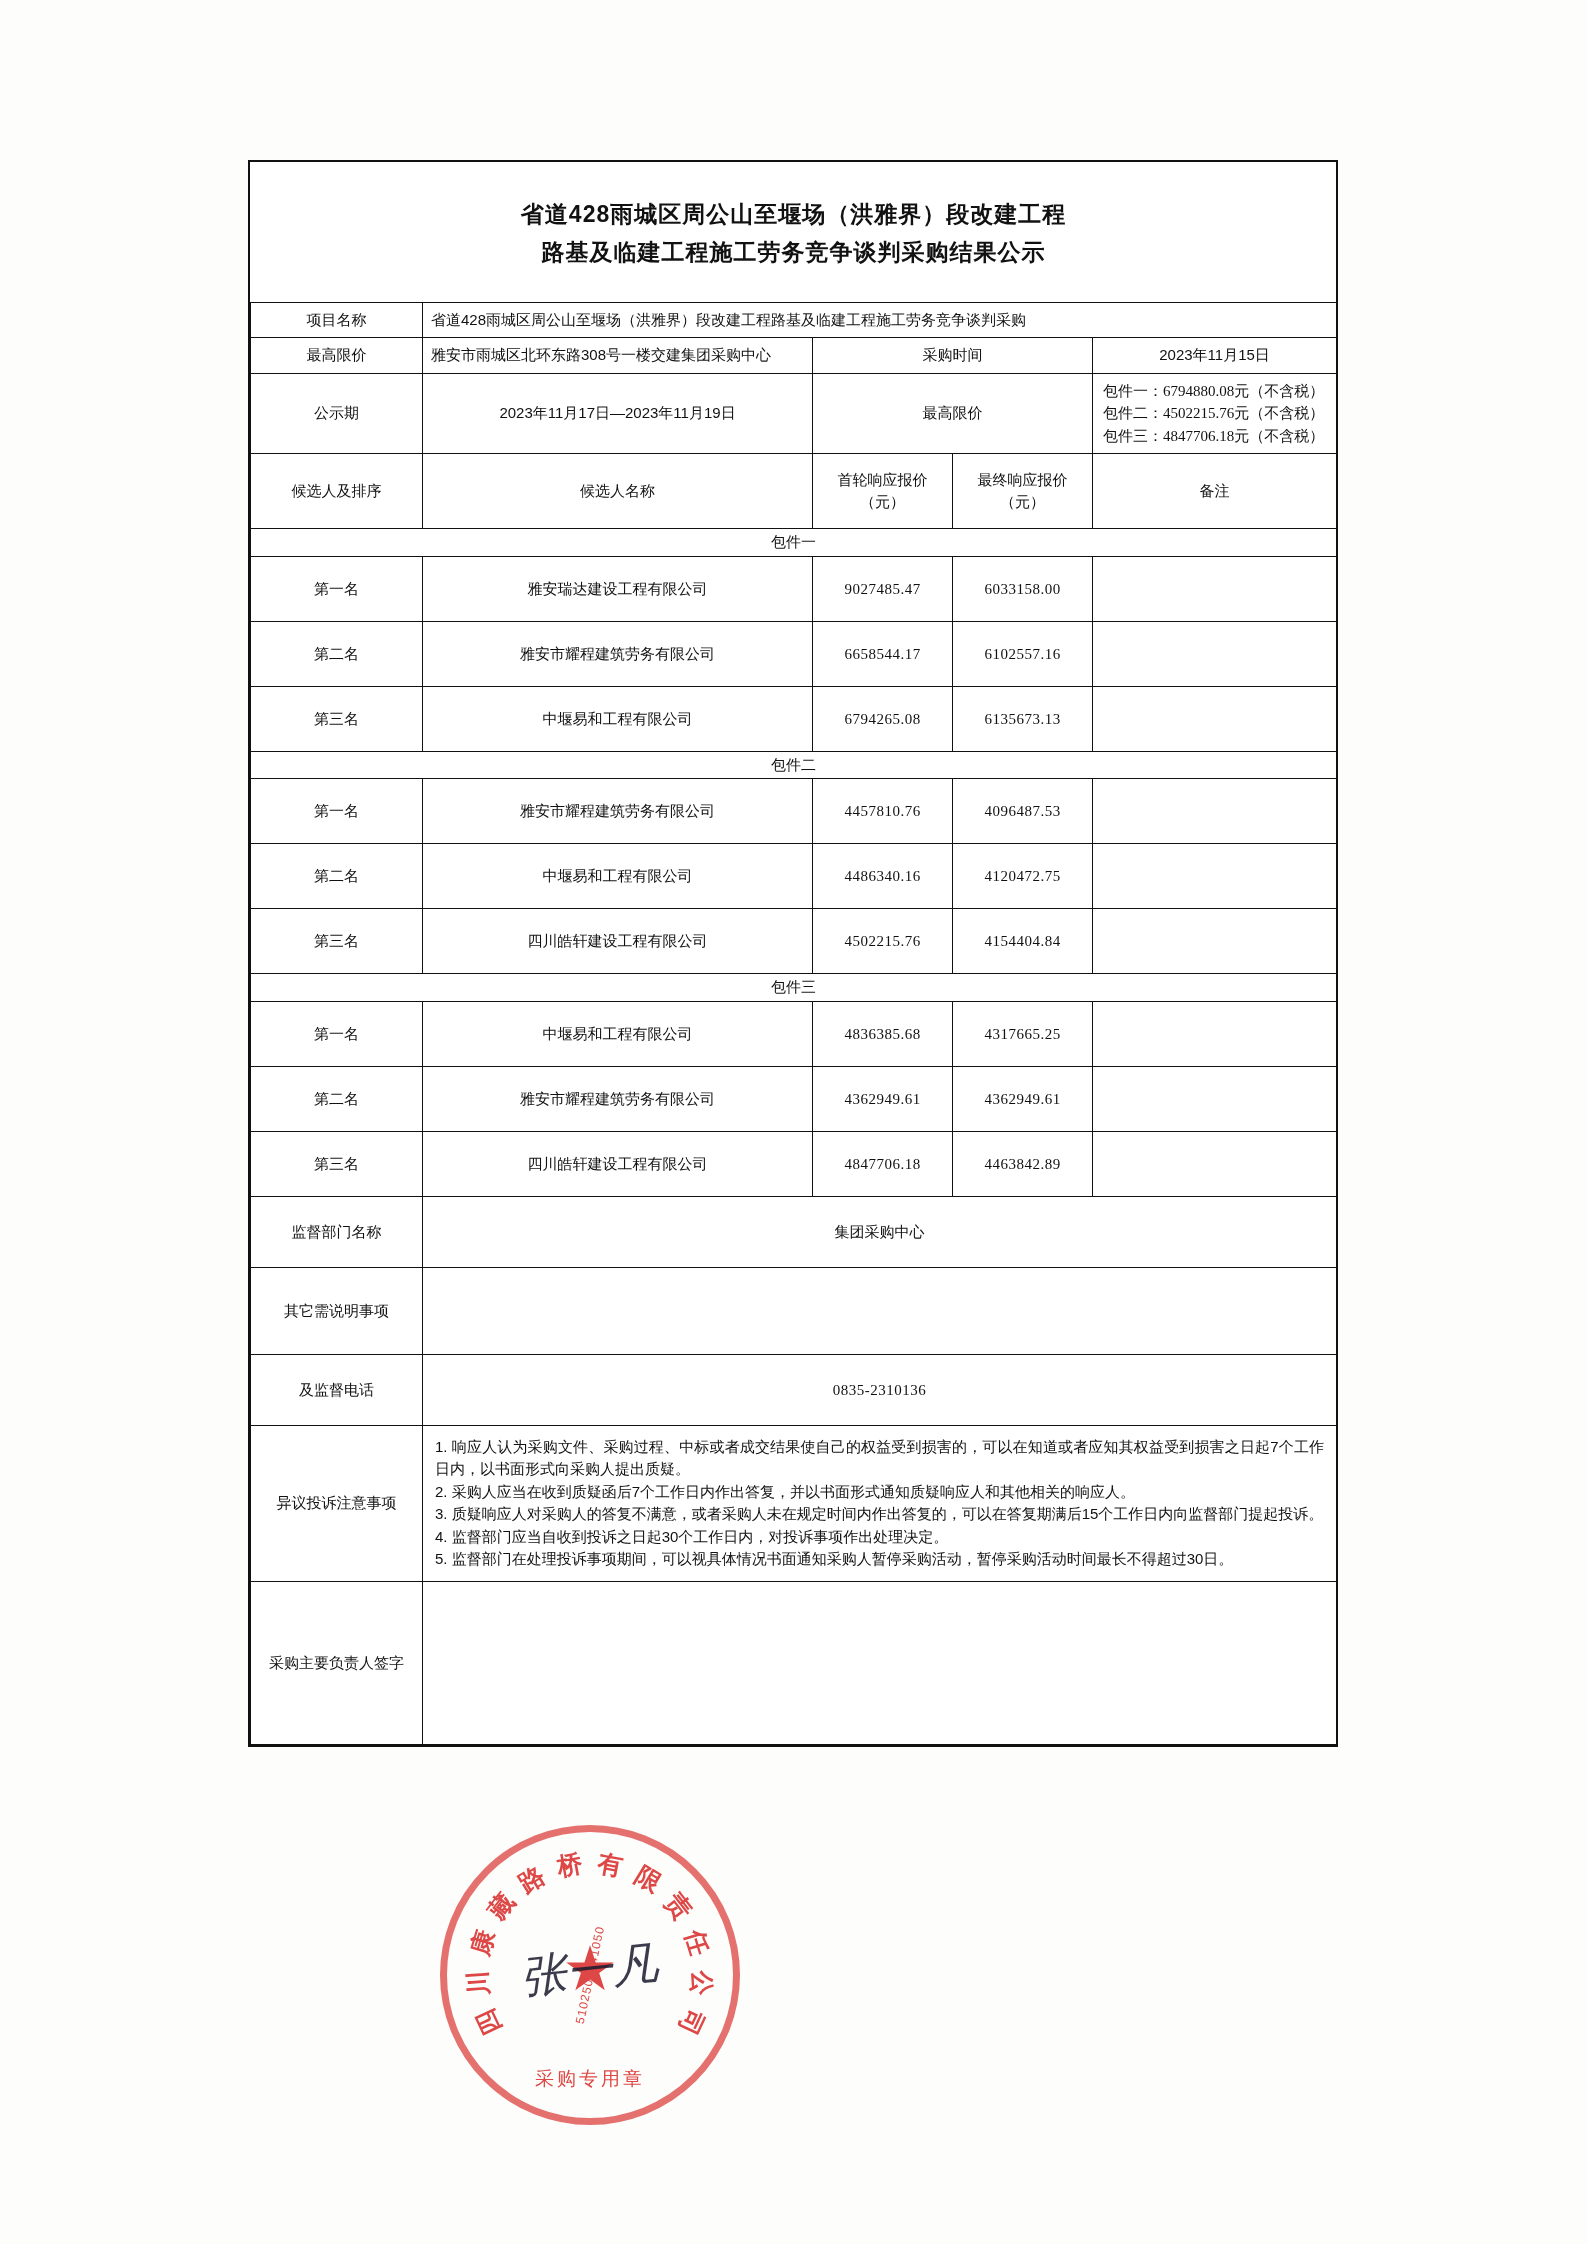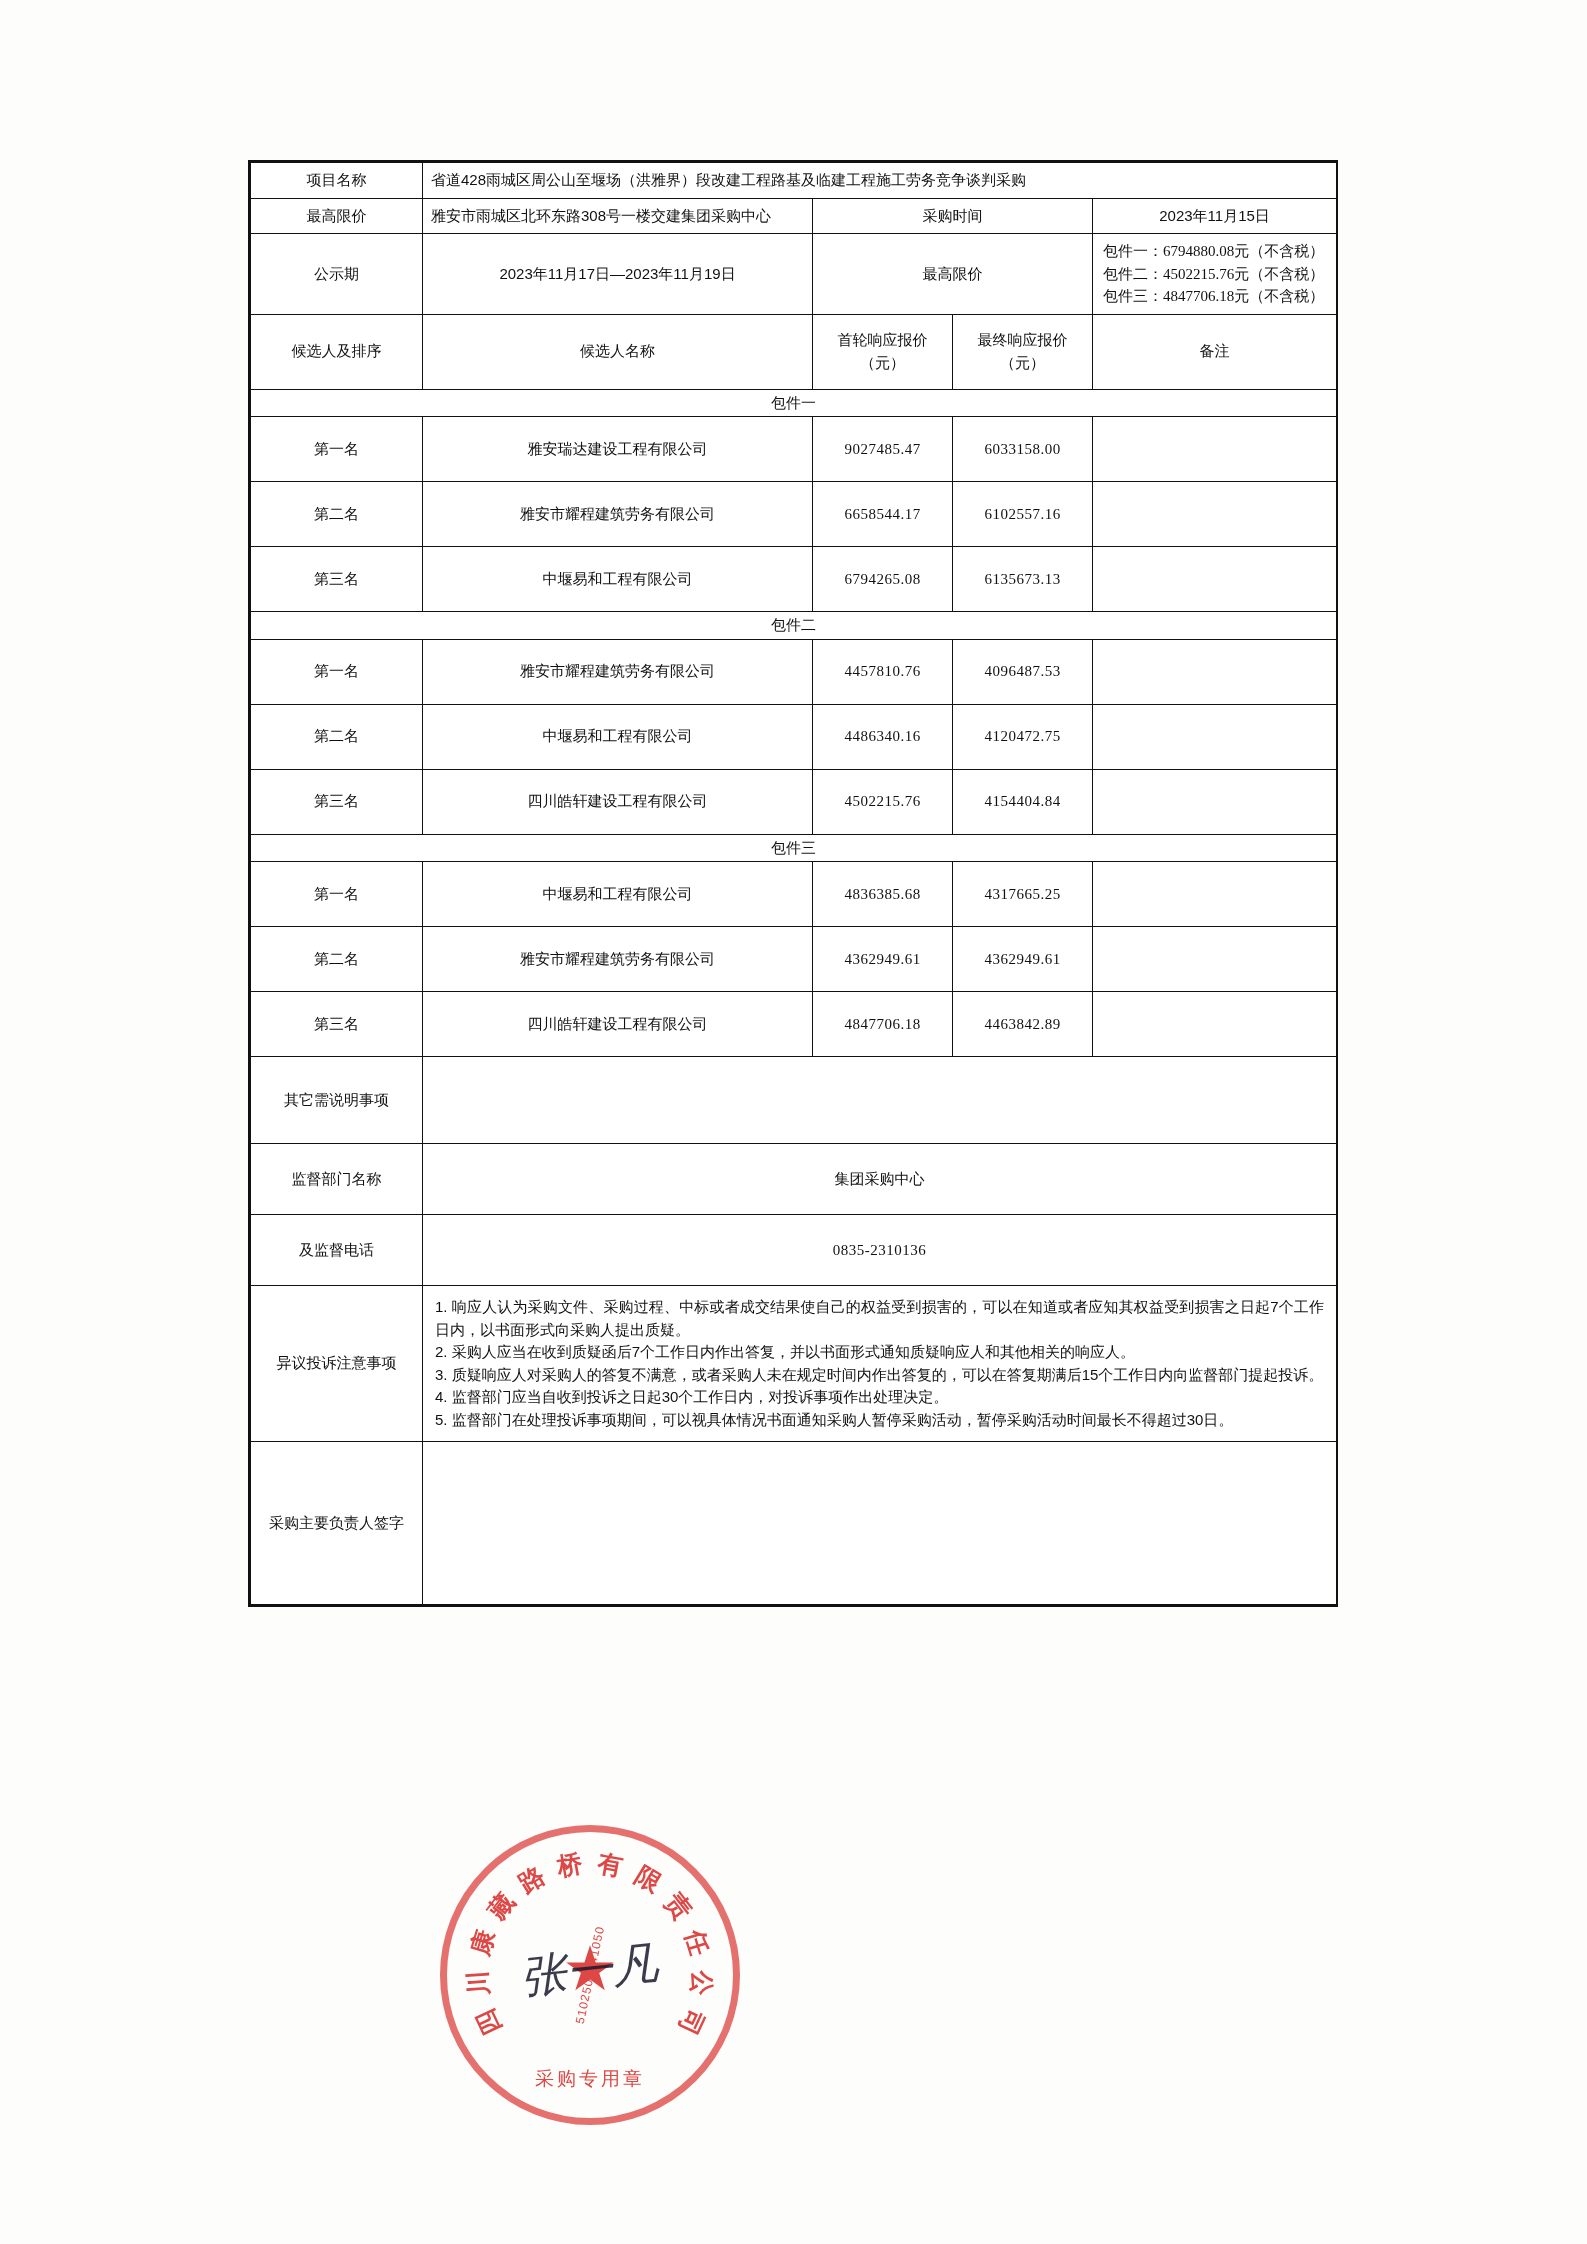--- a/index.html
+++ b/index.html
@@ -172,20 +172,26 @@
       <colgroup>
         <col style="width:72px">
         <col style="width:100px">
         <col style="width:390px">
         <col style="width:140px">
         <col style="width:140px">
         <col style="width:244px">
       </colgroup>
 
       <tbody>
+          <tr>
+        <td class="title-cell" colspan="6">
+          <div class="title-line">省道428雨城区周公山至堰场（洪雅界）段改建工程</div>
+          <div class="title-line">路基及临建工程施工劳务竞争谈判采购结果公示</div>
+        </td>
+      </tr>
 
       <tr>
         <td class="lbl" colspan="2">项目名称</td>
         <td class="l" colspan="4">省道428雨城区周公山至堰场（洪雅界）段改建工程路基及临建工程施工劳务竞争谈判采购</td>
       </tr>
 
 
       <tr>
         <td class="lbl" colspan="2">最高限价</td>
         <td class="l">雅安市雨城区北环东路308号一楼交建集团采购中心</td>
@@ -281,27 +287,27 @@
       </tr>
       <tr>
         <td class="c" colspan="2" style="height:52px">第三名</td>
         <td class="c">四川皓轩建设工程有限公司</td>
         <td class="num">4847706.18</td>
         <td class="num">4463842.89</td>
         <td class="c"></td>
       </tr>
 
       <tr>
+        <td class="lbl" colspan="2" style="height:58px">监督部门名称</td>
+        <td class="c" colspan="4">集团采购中心</td>
+      </tr>
+
+      <tr>
         <td class="lbl tall-empty" colspan="2">其它需说明事项</td>
         <td class="l" colspan="4"></td>
-      </tr>
-
-      <tr>
-        <td class="lbl" colspan="2" style="height:58px">监督部门名称</td>
-        <td class="c" colspan="4">集团采购中心</td>
       </tr>
 
       <tr>
         <td class="lbl" colspan="2" style="height:58px">及监督电话</td>
         <td class="num" colspan="4">0835-2310136</td>
       </tr>
 
       <tr>
         <td class="lbl" colspan="2">异议投诉注意事项</td>
         <td class="notes" colspan="4">

